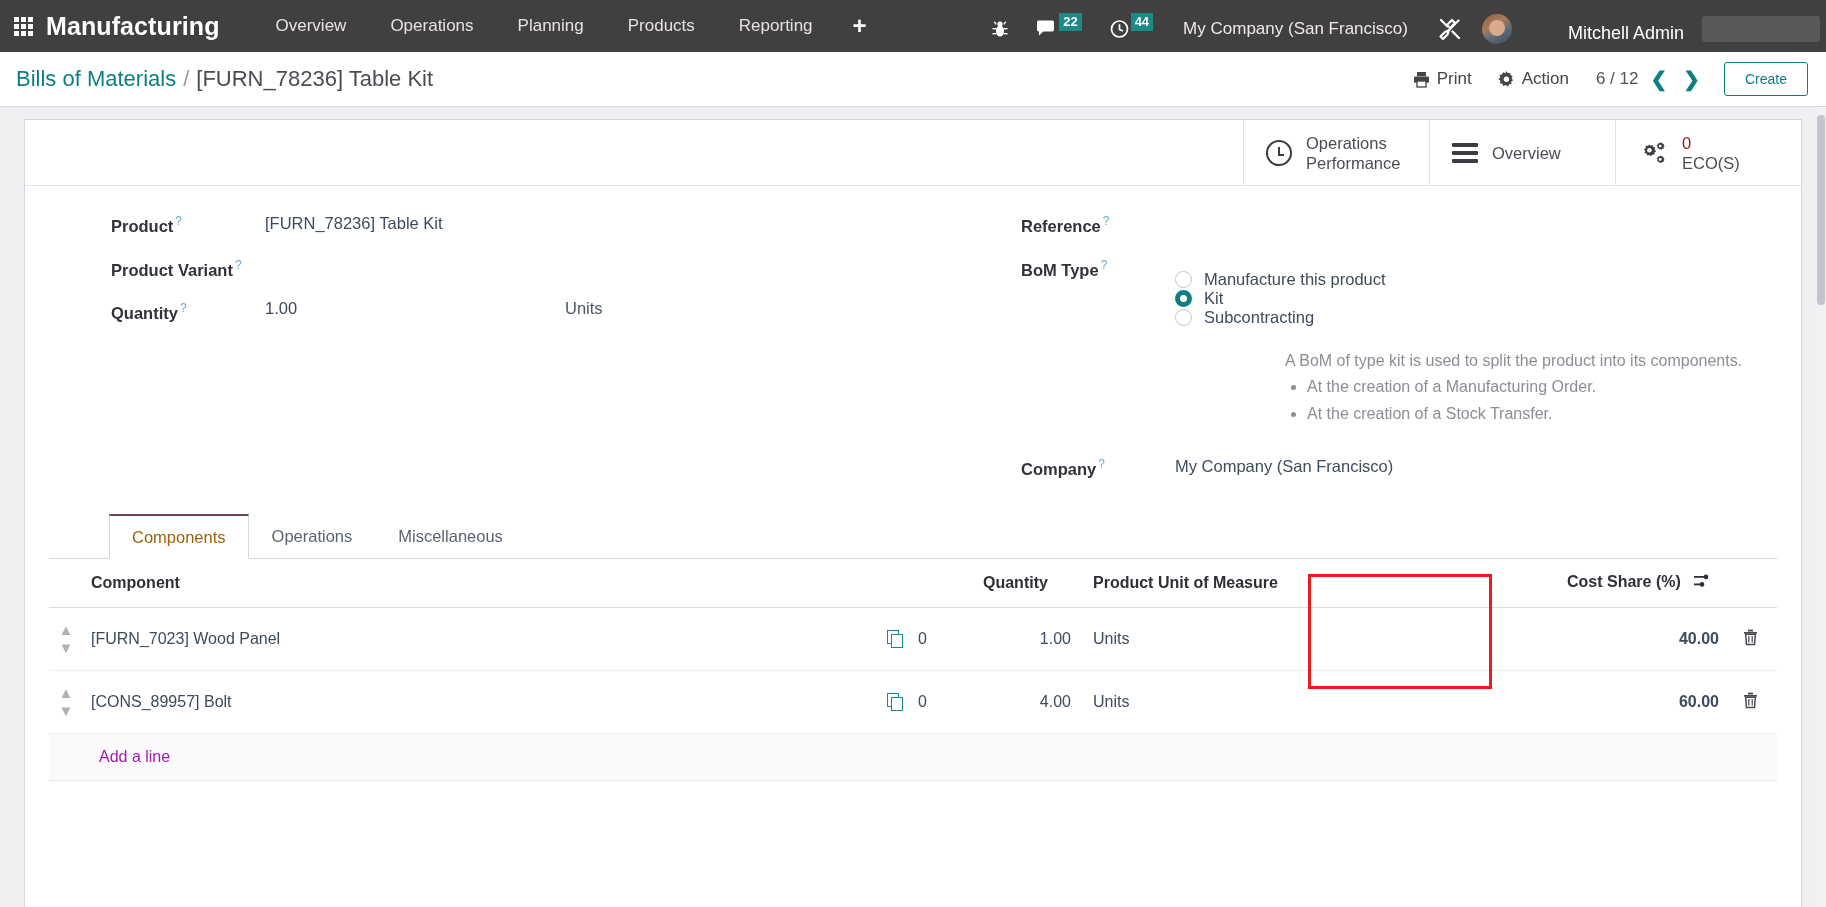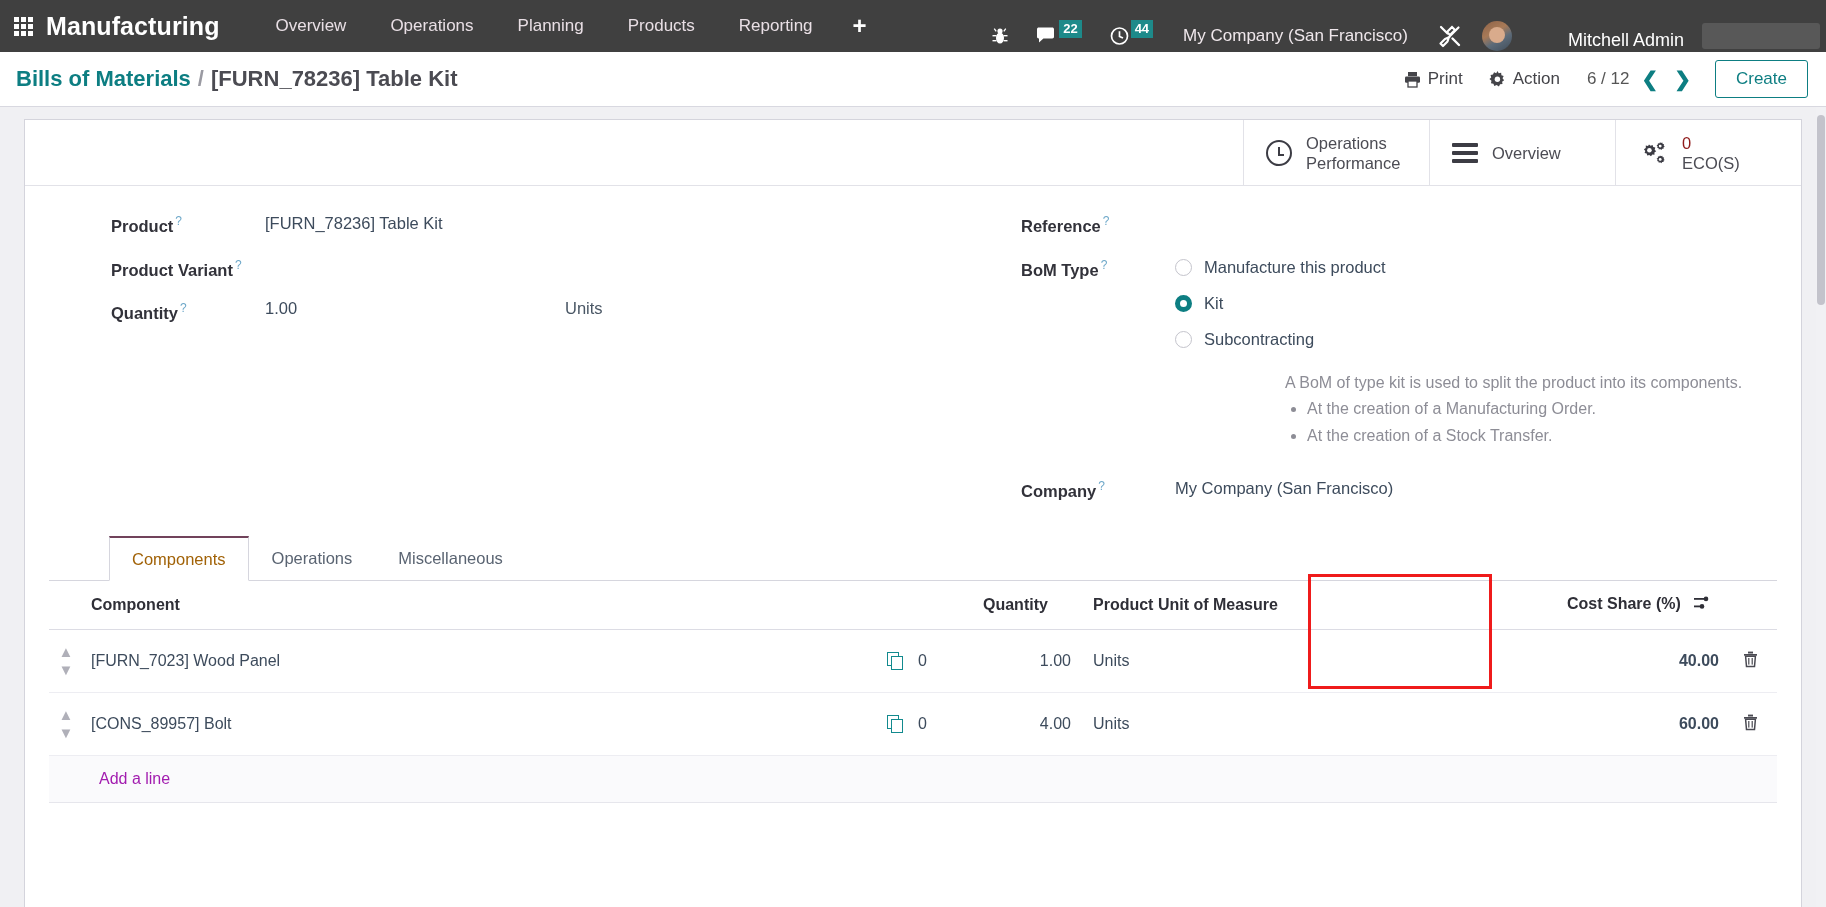--- a/index.html
+++ b/index.html
@@ -43,21 +43,21 @@
     text-decoration: none;
     padding: 0 22px;
     line-height: 52px;
     cursor: pointer;
   }
   .nav-plus {
     color: #ffffff; font-size: 24px; font-weight: 700;
     padding: 0 18px; line-height: 52px; cursor: pointer;
   }
   .nav-right {
-    position: absolute; right: 0; top: 10px; height: 52px;
+    position: absolute; right: 0; top: 3px; height: 52px;
     display: flex; align-items: center;
   }
   .nav-ico { padding: 0 14px; cursor: pointer; display: flex; align-items: center; height: 52px; position: relative; }
   .badge {
     background: #1d8a8a;
     color: #ffffff;
     font-size: 13px;
     font-weight: 700;
     line-height: 18px;
     padding: 0 4px;
@@ -91,42 +91,42 @@
 
   
   .control-panel {
     height: 55px;
     background: #ffffff;
     border-bottom: 1px solid #d8d8e0;
     display: flex; align-items: center;
     padding: 0 18px 0 16px;
     position: relative;
   }
-  .breadcrumb { font-size: 22px; color: #4f4f55; display: flex; align-items: center; font-weight: bold; }
+  .breadcrumb { font-size: 22px; color: #4f4f55; display: flex; align-items: center; }
   .breadcrumb .crumb-link { color: #0d7e82; cursor: pointer; }
   .breadcrumb .crumb-sep { color: #9a9aa2; margin: 0 7px; }
   .breadcrumb .crumb-active { color: #4b4b52; }
 
   .cp-right { margin-left: auto; display: flex; align-items: center; }
   .cp-btn {
     display: flex; align-items: center; gap: 7px;
     font-size: 17px; color: #444449; cursor: pointer;
     padding: 0 13px;
   }
   .cp-pager { font-size: 17px; color: #555; margin: 0 4px 0 14px; cursor: pointer; }
   .pager-arrow {
     color: #0d7e82; font-size: 20px; font-weight: 700;
     padding: 0 8px; cursor: pointer; user-select: none;
   }
   .create-btn {
     margin-left: 16px;
     border: 1px solid #0d7e82;
     color: #0d7e82;
     background: #ffffff;
-    font-size: 17px;
+    font-size: 14px;
     padding: 8px 20px;
     border-radius: 3px;
     cursor: pointer;
     font-family: "Liberation Sans", sans-serif;
   }
 
   
   .view-area {
     height: 800px;
     background: #f0f0f3;
@@ -175,21 +175,21 @@
   .f-label {
     font-size: 16.5px; font-weight: 700; color: #32323a;
     width: 154px; flex: none; padding-top: 2px;
   }
   .f-label sup { color: #6ea8c9; font-size: 12px; font-weight: 400; margin-left: 2px; }
   .f-value { font-size: 16.5px; color: #3d4b5c; padding-top: 2px; }
   .qty-row { display:flex; }
   .qty-val { width: 300px; font-size: 16.5px; color:#3d4b5c; }
   .qty-unit { font-size: 16.5px; color:#4a5765; }
 
-  .radio-group { display: flex; flex-direction: column; gap: 17px; padding-top: 2px; }
+  .radio-group { display: flex; flex-direction: column; padding-top: 2px; margin-top: 12px; }
   .radio-item { display: flex; align-items: center; gap: 12px; cursor: pointer; }
   .radio {
     width: 17px; height: 17px; border-radius: 50%;
     border: 1.6px solid #c4c4cc; background: #fff; flex: none;
   }
   .radio.checked { border: 5px solid #0d7e82; background: #ffffff; }
   .radio-label { font-size: 16.5px; color: #3d4b5c; }
 
   .help-block { margin: 22px 0 0 264px; color: #8d8d96; font-size: 16px; line-height: 1.55; }
   .help-block ul { list-style: disc; margin: 2px 0 0 22px; }

